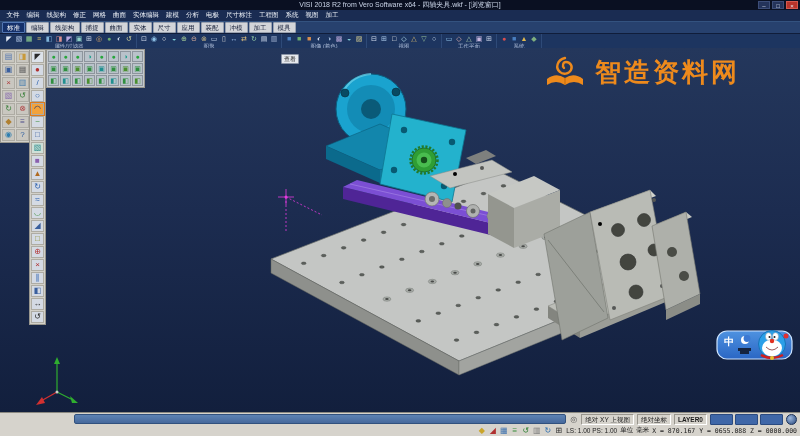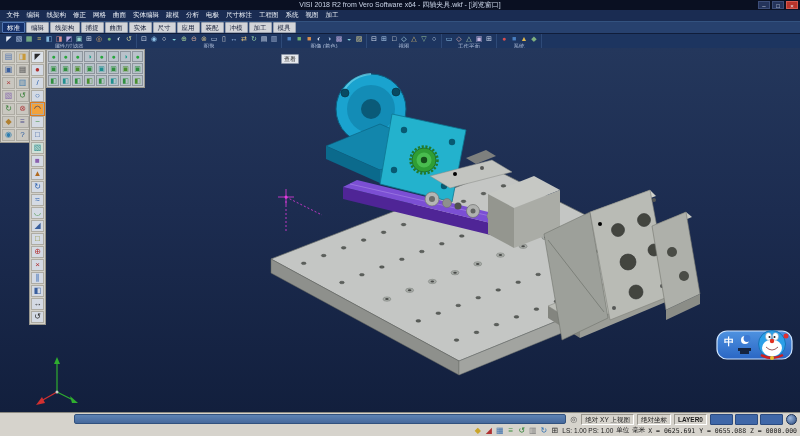--- a/index.html
+++ b/index.html
@@ -444,20 +444,28 @@
         <span class="dicon" style="color: rgb(47, 143, 63);">◧</span>
         <span class="dicon" style="color: rgb(74, 143, 47);">◧</span>
         <span class="dicon" style="color: rgb(47, 143, 63);">◧</span>
         <span class="dicon" style="color: rgb(31, 143, 143);">◧</span>
         <span class="dicon" style="color: rgb(47, 143, 63);">◧</span>
         <span class="dicon" style="color: rgb(74, 143, 47);">◧</span>
       </div>
 
     <div class="vtooltip">查看</div>
 
+    <div class="watermark">
+      <svg width="42" height="36" viewBox="0 0 42 36">
+        <path d="M21,4 C13,6 11,14 16,18 C19,21 25,20 27,16 C29,12 26,8 22,8 C19,8 18,12 20,14" fill="none" stroke="#ee8a1c" stroke-width="2.4" stroke-linecap="round"></path>
+        <path d="M3,25 Q12,18 21,24 Q30,18 39,25 L39,31 Q30,25 21,31 Q12,25 3,31 Z" fill="#ee8a1c"></path>
+        <line x1="21" y1="24" x2="21" y2="31" stroke="#c96f10" stroke-width="1.2"></line>
+      </svg>
+      <span class="wm-text">智造资料网</span>
+    </div>
 
     <div class="ime">
       <svg width="80" height="42" viewBox="0 0 80 42">
         <defs>
           <linearGradient id="imeg" x1="0" y1="0" x2="0" y2="1">
             <stop offset="0" stop-color="#4e92e0"></stop>
               <stop offset="1" stop-color="#2a66c4"></stop>
           </linearGradient>
         </defs>
         <rect x="1" y="7" width="75" height="28" rx="10" fill="url(#imeg)" stroke="#cde4ff" stroke-width="1.2"></rect>
@@ -511,16 +519,16 @@
           <span class="sicon" style="color: rgb(58, 111, 174);">▦</span>
           <span class="sicon" style="color: rgb(58, 143, 58);">≡</span>
           <span class="sicon" style="color: rgb(42, 127, 47);">↺</span>
           <span class="sicon" style="color: rgb(122, 122, 122);">▥</span>
           <span class="sicon" style="color: rgb(47, 111, 176);">↻</span>
           <span class="sicon" style="color: rgb(42, 42, 42);">⊞</span>
         </span>
       <span class="stext">LS: 1.00 PS: 1.00</span>
       <span class="stext">单位</span>
       <span class="stext">毫米</span>
-      <span class="coords">X = 0625.691 Y = 0655.088 Z = 0000.000</span>
+      <span class="coords">X = 870.167 Y = 0655.088 Z = 0000.000</span>
     </div>
   </div>
 </div>
 
 </body></html>

